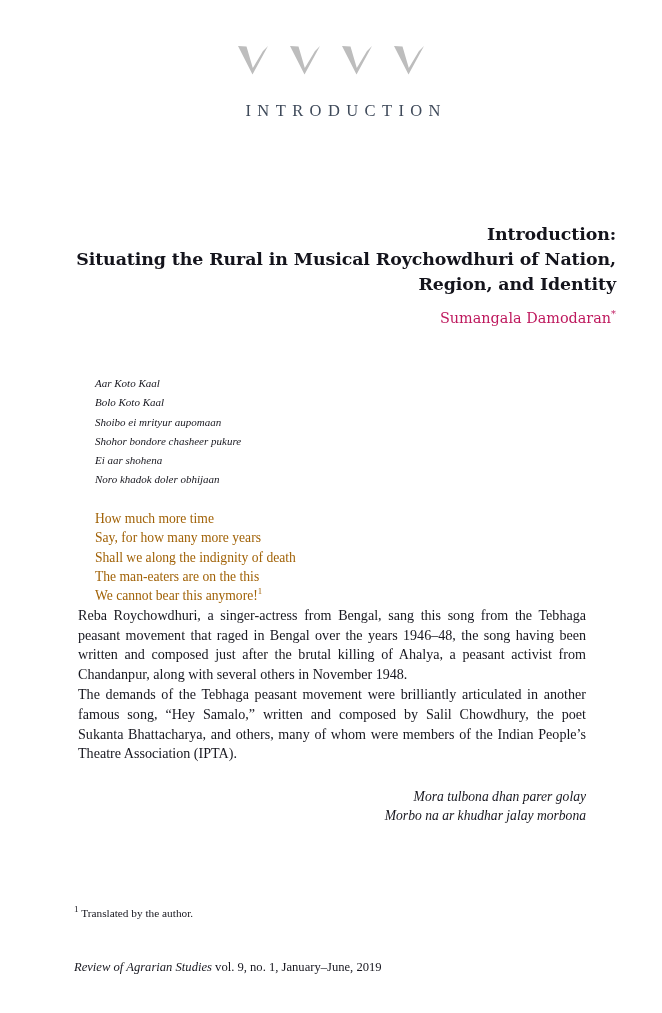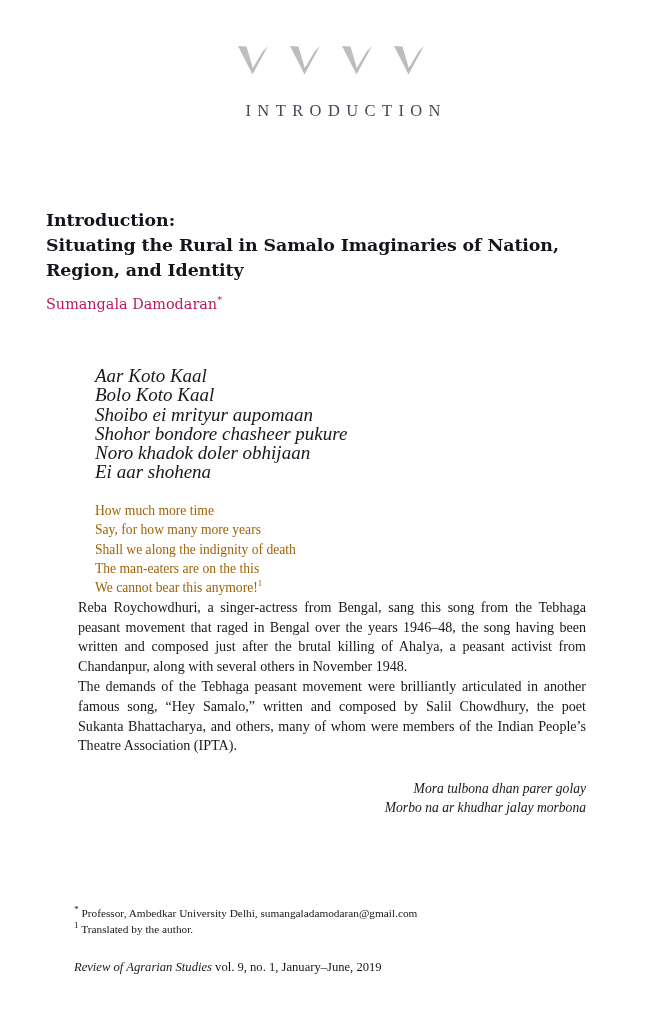--- a/index.html
+++ b/index.html
@@ -51,23 +51,23 @@
     font-size: 16.5px;
     letter-spacing: 6.4px;
     text-indent: 6.4px;
     color: #3f4a5a;
   }
 
   
   .title-block {
     position: absolute;
     left: 46px;
-    top: 208px;
+    top: 222px;
     width: 570px;
-    text-align: left;
+    text-align: right;
   }
   .title-line {
     font-family: "DejaVu Serif", "Liberation Serif", serif;
     font-weight: bold;
     font-size: 17.4px;
     line-height: 25px;
     color: #14141c;
     letter-spacing: -0.1px;
   }
   .author-line {
@@ -85,24 +85,25 @@
   
   .column {
     position: absolute;
     left: 78px;
     top: 366px;
     width: 508px;
   }
 
   .verse {
     font-style: italic;
-    font-size: 19px;
+    font-size: 11px;
     line-height: 19.3px;
     margin-left: 17px;
     color: #17171f;
+    margin-top: 8px;
   }
   .verse div { white-space: pre; }
 
   .translation {
     font-size: 13.6px;
     line-height: 19.4px;
     margin-left: 17px;
     margin-top: 19px;
     color: #a16207;
   }
@@ -186,34 +187,34 @@
       <svg viewBox="0 0 34 34" xmlns="http://www.w3.org/2000/svg" aria-hidden="true">
         <path d="M2.0 2.0 L16.5 30.5 L32.0 2.0 L27.0 7.0 L16.8 24.0 L10.5 2.6 Z" fill="#bdbdbd"></path>
       </svg>
     </span>
   </div>
 
   <div class="running-head">INTRODUCTION</div>
 
   <div class="title-block">
     <div class="title-line">Introduction:</div>
-    <div class="title-line">Situating the Rural in Samalo Imaginaries of Nation,</div>
+    <div class="title-line">Situating the Rural in Musical Roychowdhuri of Nation,</div>
     <div class="title-line">Region, and Identity</div>
     <div class="author-line"><span>Sumangala Damodaran</span><sup>*</sup></div>
   </div>
 
   <div class="column">
 
     <div class="verse">
       <div>Aar Koto Kaal</div>
       <div>Bolo Koto Kaal</div>
       <div>Shoibo ei mrityur aupomaan</div>
       <div>Shohor bondore chasheer pukure</div>
+      <div>Ei aar shohena</div>
       <div>Noro khadok doler obhijaan</div>
-      <div>Ei aar shohena</div>
     </div>
 
     <div class="translation">
       <div>How much more time</div>
       <div>Say, for how many more years</div>
       <div>Shall we along the indignity of death</div>
       <div>The man-eaters are on the this</div>
       <div><span>We cannot bear this anymore!</span><sup>1</sup></div>
     </div>
 
@@ -222,19 +223,18 @@
     <p class="body-par par-gap-2" style="margin:0;">The demands of the Tebhaga peasant movement were brilliantly articulated in another famous song, “Hey Samalo,” written and composed by Salil Chowdhury, the poet Sukanta Bhattacharya, and others, many of whom were members of the Indian People’s Theatre Association (IPTA).</p>
 
     <div class="verse2">
       <div>Mora tulbona dhan parer golay</div>
       <div>Morbo na ar khudhar jalay morbona</div>
     </div>
 
   </div>
 
   <div class="footnotes">
-    <div class="fn"><span class="fn-mark">*</span><span> Professor, Ambedkar University Delhi, sumangaladamodaran@gmail.com</span></div>
     <div class="fn"><span class="fn-mark">1</span><span> Translated by the author.</span></div>
   </div>
 
   <div class="journal-line"><span class="jtitle">Review of Agrarian Studies</span><span> vol. 9, no. 1,  January–June, 2019</span></div>
 
 </div>
 
 </body></html>

